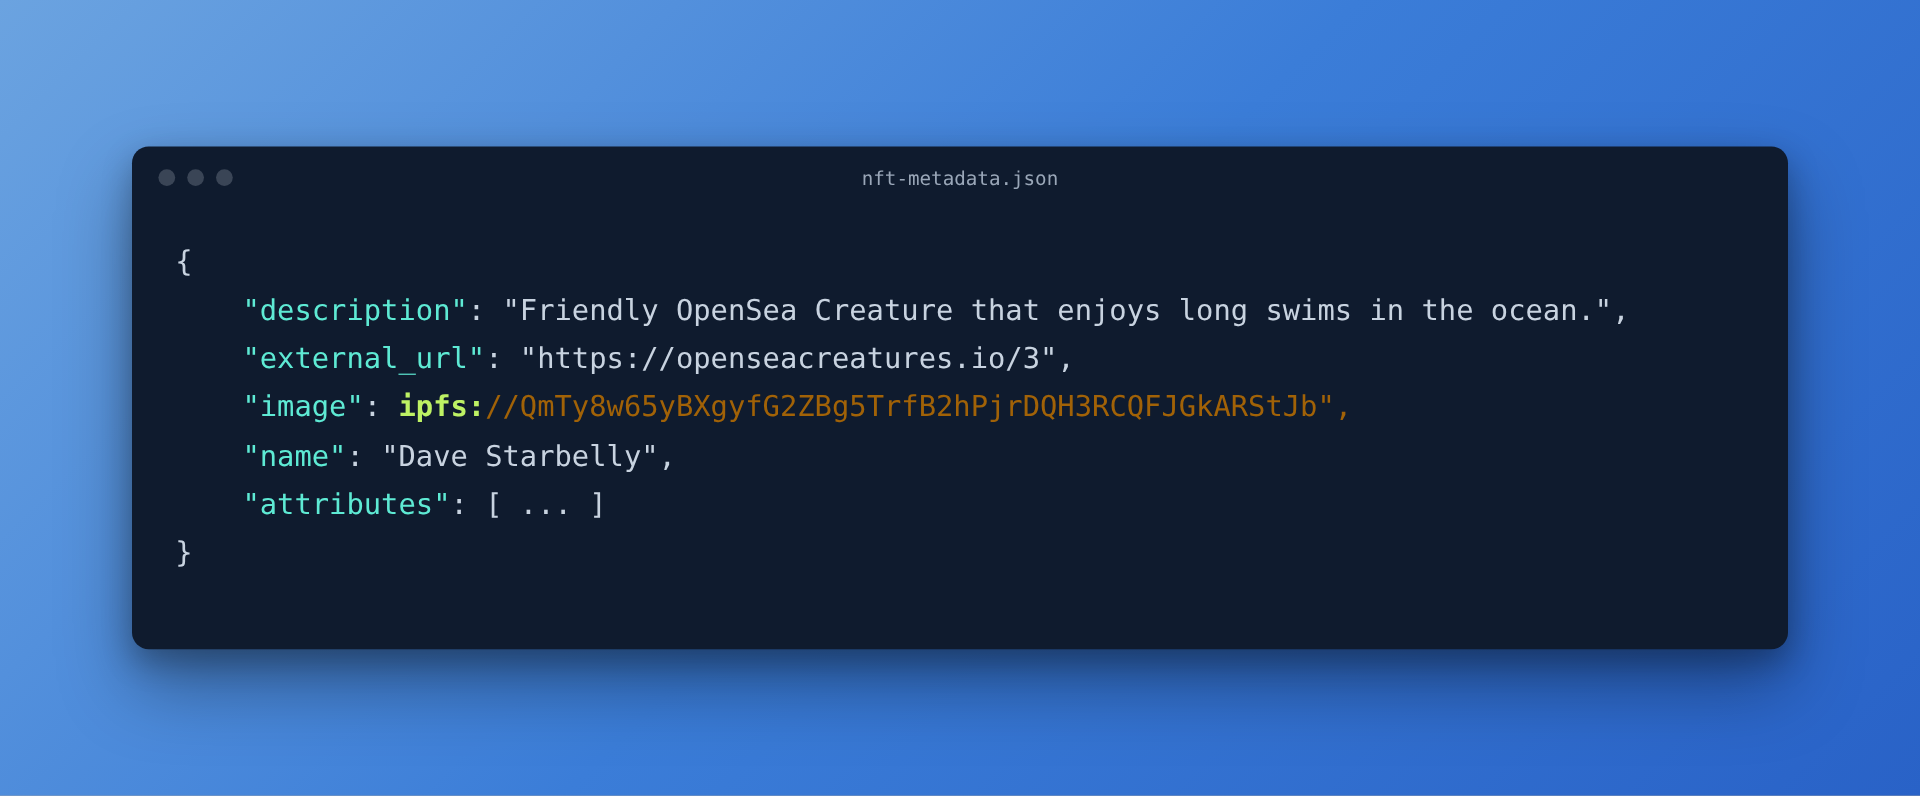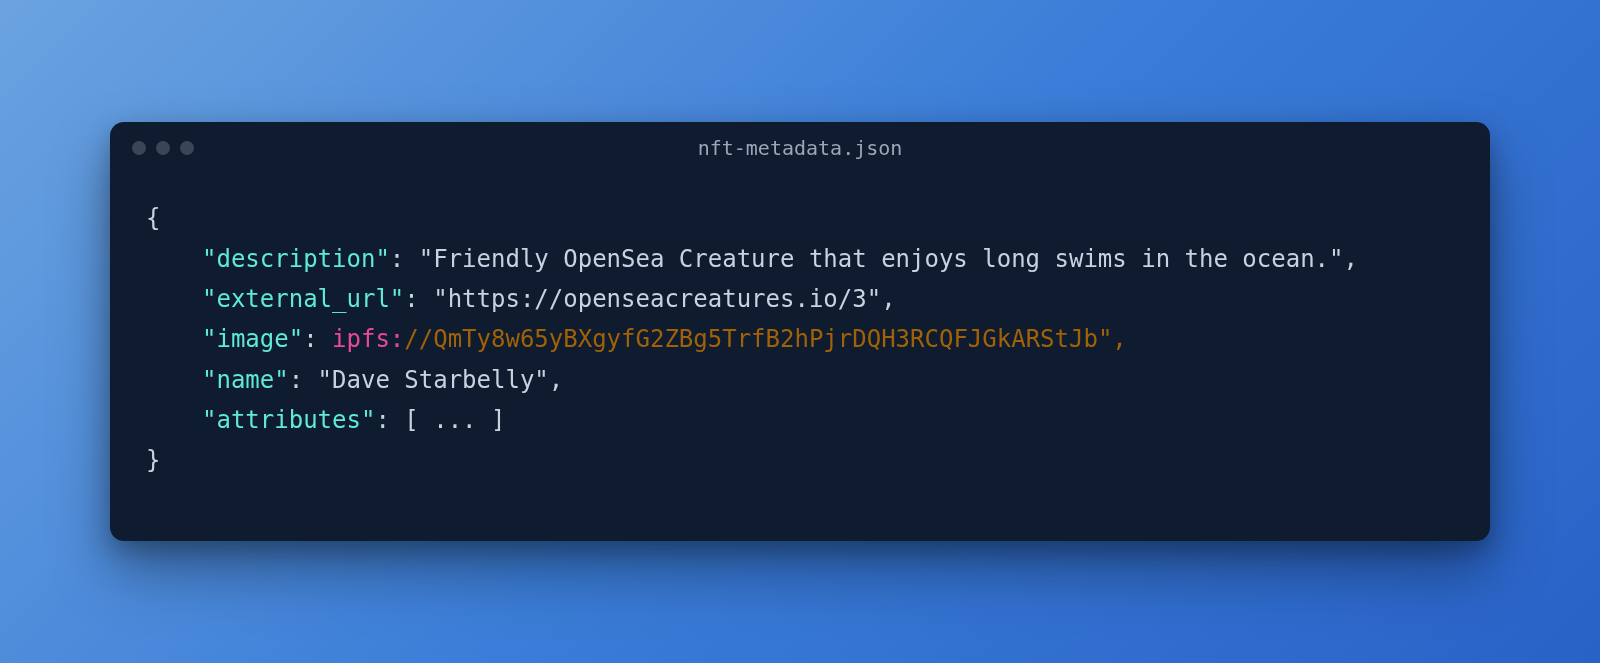--- a/index.html
+++ b/index.html
@@ -39,21 +39,21 @@
       height: 14px;
       border-radius: 50%;
       background: #3a4556;
     }
     .title {
       position: absolute;
       left: 0;
       right: 0;
       text-align: center;
       color: #9aa7b8;
-      font-size: 20px;
+      font-size: 16px;
       font-weight: 500;
       pointer-events: none;
     }
     .code-area {
       padding: 24px 36px 60px 36px;
       font-size: 24px;
       line-height: 1.68;
       color: #c8d3e0;
     }
     .code-line {
@@ -65,21 +65,22 @@
     .key {
       color: #5eead4;
     }
     .str {
       color: #c8d3e0;
     }
     .punct {
       color: #c8d3e0;
     }
     .ipfs-scheme {
-      color: #ec4899;
+      color: #bef264;
+      font-weight: bold;
     }
     .comment {
       color: #a16207;
     }
   </style>
 </head>
 <body>
 
 <div class="window">
   <div class="titlebar">

